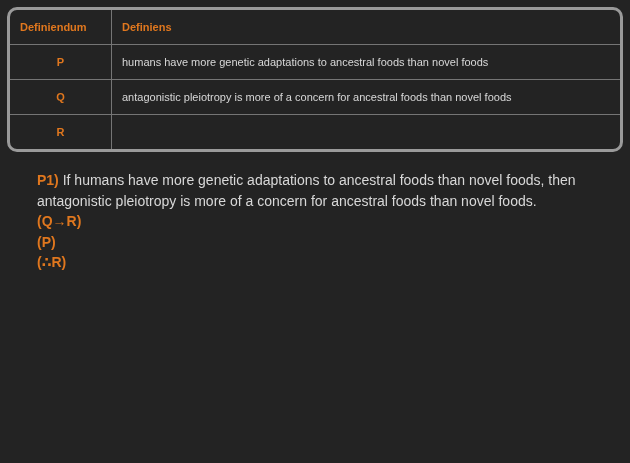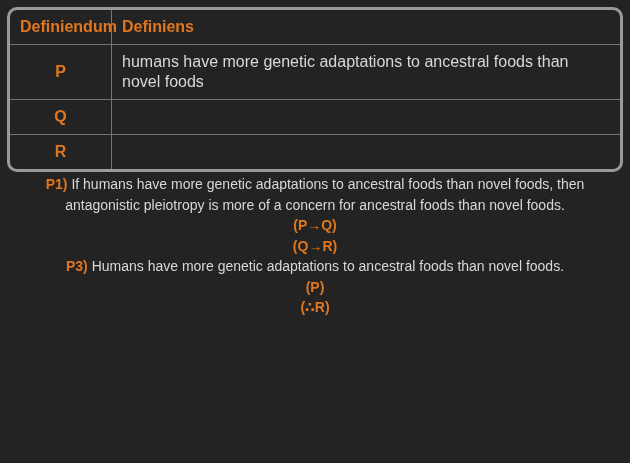--- a/index.html
+++ b/index.html
@@ -29,21 +29,21 @@
     overflow: hidden;
     background: var(--bg);
   }
   .trow {
     display: grid;
     grid-template-columns: 102px 1fr;
   }
   .trow + .trow { border-top: 1px solid var(--border-inner); }
   .cell {
     padding: 7px 10px;
-    font-size: 16px;
+    font-size: 11px;
     line-height: 20px;
     color: var(--text);
   }
   .cell.term {
     border-right: 1px solid var(--border-inner);
     color: var(--accent);
     font-weight: bold;
     display: flex;
     align-items: center;
     justify-content: center;
@@ -56,23 +56,23 @@
     padding-bottom: 7px;
   }
   .thead .cell.term {
     justify-content: flex-start;
     text-align: left;
   }
   .cell.def { display: flex; align-items: center; }
 
   
   .argument {
-    margin: 2px auto 0 auto;
+    margin: 18px auto 0 auto;
     max-width: 556px;
-    text-align: center;
+    text-align: left;
     color: var(--text);
     font-size: 14px;
     line-height: 20.5px;
   }
   .premise { margin: 0; }
   .plabel {
     color: var(--accent);
     font-weight: bold;
   }
   .formula {
@@ -90,33 +90,31 @@
     <div class="trow thead">
       <div class="cell term">Definiendum</div>
       <div class="cell def">Definiens</div>
     </div>
     <div class="trow">
       <div class="cell term">P</div>
       <div class="cell def">humans have more genetic adaptations to ancestral foods than novel foods</div>
     </div>
     <div class="trow">
       <div class="cell term">Q</div>
+      <div class="cell def">antagonistic pleiotropy is more of a concern for ancestral foods than novel foods</div>
     </div>
     <div class="trow">
       <div class="cell term">R</div>
     </div>
   </div>
 
   <div class="argument">
     <p class="premise"><span class="plabel">P1)</span>
       <span class="ptext">If humans have more genetic adaptations to ancestral foods than novel foods, then antagonistic pleiotropy is more of a concern for ancestral foods than novel foods.</span></p>
-    <p class="formula">(P→Q)</p>
 
     <p class="formula">(Q→R)</p>
 
-    <p class="premise"><span class="plabel">P3)</span>
-      <span class="ptext">Humans have more genetic adaptations to ancestral foods than novel foods.</span></p>
     <p class="formula">(P)</p>
 
     <p class="formula">(∴R)</p>
   </div>
 
 </div>
 
 </body></html>

